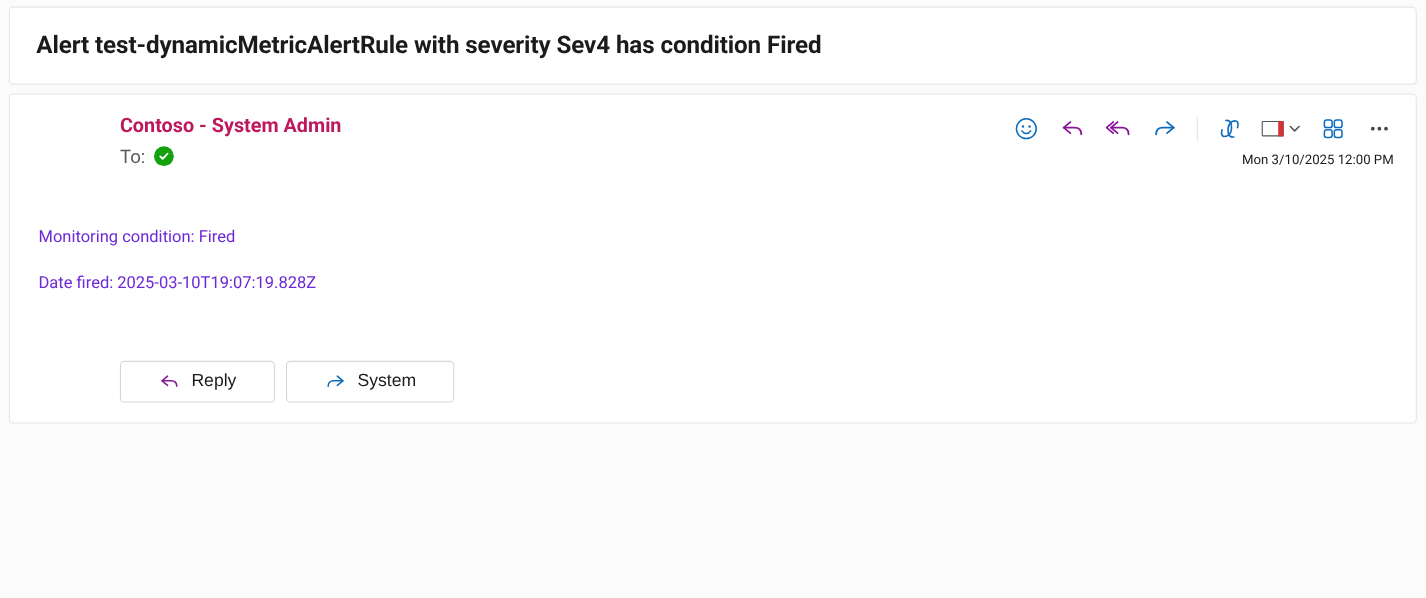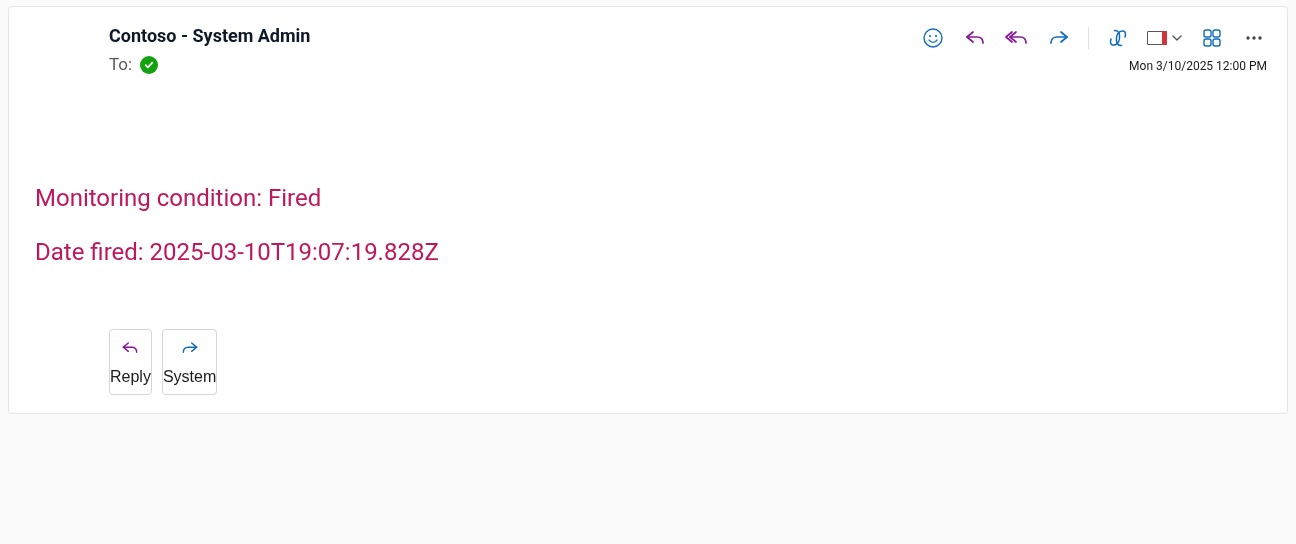--- a/index.html
+++ b/index.html
@@ -33,30 +33,30 @@
   position: relative;
 }
 
 .header-row {
   display: flex;
   justify-content: space-between;
   align-items: flex-start;
 }
 .sender-block { }
 .sender-name {
-  color: #0f172a;
+  color: #be185d;
   font-size: 18px;
   font-weight: 700;
 }
 .to-line {
   margin-top: 8px;
   font-size: 17px;
   color: #1b1b1b;
   display: flex;
-  align-items: flex-end;
+  align-items: flex-start;
   gap: 6px;
 }
 .to-label { color: #5b5b5b; margin-right: 2px; }
 .presence {
   display: inline-flex;
   width: 18px; height: 18px;
   background: #13a10e;
   border-radius: 50%;
   align-items: center; justify-content: center;
 }
@@ -103,56 +103,58 @@
 .chev svg { display: block; }
 
 .datetime-row {
   text-align: right;
   margin-top: 8px;
   font-size: 12px;
   color: #1b1b1b;
 }
 
 .body-text {
-  margin-top: 108px;
+  margin-top: 52px;
   margin-left: -74px;
-  font-size: 24px;
-  color: #be185d;
+  font-size: 15px;
+  color: #6d28d9;
   line-height: 1.35;
 }
 .body-text p { margin-bottom: 22px; }
 .body-text p:last-of-type { margin-bottom: 0; }
 
 .action-buttons {
   margin-top: 60px;
   display: flex;
   gap: 10px;
 }
 .btn {
   display: inline-flex;
   align-items: center;
   gap: 10px;
-  padding: 8px 0;
+  padding: 8px 34px;
   border: 1px solid #d6d6d6;
   border-radius: 4px;
   background: #fff;
   cursor: pointer;
   font-size: 16px;
   color: #1b1b1b;
-  flex-direction: column;
 }
 .btn svg { display: block; }
 .btn .purple-svg { color: #881798; }
 .btn .blue-svg { color: #0f6cbd; }
 </style>
 </head>
 <body>
 
 <div class="page">
 
+  <div class="subject-card">
+    <h1>Alert test-dynamicMetricAlertRule with severity Sev4 has condition Fired</h1>
+  </div>
 
   <div class="message-card">
 
     <div class="header-row">
       <div class="sender-block">
         <div class="sender-name">Contoso - System Admin</div>
         <div class="to-line">
           <span class="to-label">To:</span>
           <span class="presence">
             <svg width="10" height="10" viewBox="0 0 12 12" fill="none">

